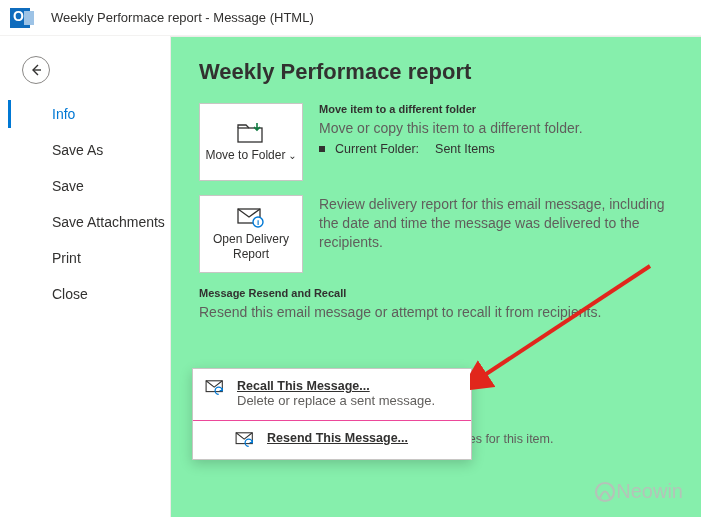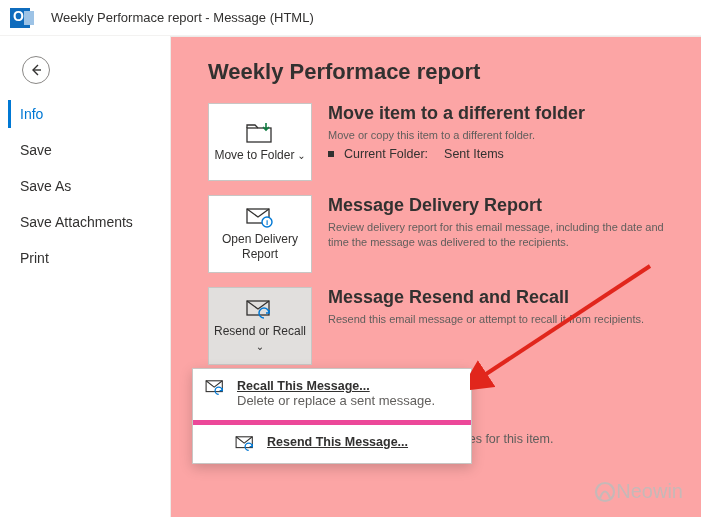--- a/index.html
+++ b/index.html
@@ -37,21 +37,21 @@
   }
   .sidebar {
     position: absolute;
     top: 96px;
     left: 0;
     width: 170px;
     display: flex;
     flex-direction: column;
   }
   .side-item {
-    padding: 10px 0 10px 20px;
+    padding: 10px 0 10px 52px;
     font-size: 14px;
     color: #323130;
     cursor: pointer;
     position: relative;
   }
   .side-item.selected {
     color: #0078d4;
   }
   .side-item.selected::before {
     content: "";
@@ -59,24 +59,24 @@
     left: 8px; top: 4px; bottom: 4px;
     width: 3px;
     background: #0078d4;
   }
   .content {
     position: absolute;
     left: 170px;
     right: 0;
     top: 36px;
     bottom: 0;
-    background: #fca5a5;
+    background: #86efac;
     border-left: 1px solid #edebe9;
     border-top: 1px solid #edebe9;
-    padding: 22px 37px;
+    padding: 22px 28px;
   }
   .page-title {
     font-size: 22px;
     font-weight: 600;
     margin-bottom: 18px;
   }
   .section {
     display: flex;
     align-items: flex-start;
     gap: 16px;
@@ -96,26 +96,26 @@
     cursor: pointer;
     font-size: 12px;
     text-align: center;
     line-height: 1.25;
   }
   .tile.active {
     background: #e1dfdd;
   }
   .section-body { flex: 1; }
   .section-title {
-    font-size: 18px;
+    font-size: 11px;
     font-weight: 600;
     margin-bottom: 4px;
   }
   .section-desc {
-    font-size: 11px;
+    font-size: 14px;
     color: #605e5c;
     line-height: 1.35;
   }
   .curfolder-row {
     display: flex;
     align-items: center;
     gap: 10px;
     font-size: 12.5px;
     margin-top: 4px;
   }
@@ -128,21 +128,21 @@
     background: #fff;
     border: 1px solid #c8c6c4;
     box-shadow: 0 4px 12px rgba(0,0,0,0.18);
     z-index: 5;
   }
   .popup-item {
     display: flex;
     gap: 10px;
     padding: 10px 12px;
     cursor: pointer;
-    border-bottom: 5px solid #ec4899;
+    border-bottom: 1px solid #ec4899;
   }
   .popup-item:last-child { border-bottom: none; padding-left: 42px; }
   .p-title { font-size: 12.5px; font-weight: 600; text-decoration: underline; }
   .p-desc { font-size: 13px; color: #605e5c; line-height: 1.3; }
   .chev::after { content: " \2304"; font-size: 10px; }
   .arrow {
     position: absolute;
     top: 260px;
     left: 470px;
     z-index: 6;
@@ -203,24 +203,25 @@
   <div class="back-btn">
     <svg width="14" height="14" viewBox="0 0 14 14">
       <path d="M9 2 L4 7 L9 12" fill="none" stroke="#323130" stroke-width="1.4"></path>
       <path d="M4 7 H12" fill="none" stroke="#323130" stroke-width="1.4"></path>
     </svg>
   </div>
 </div>
 
 <div class="sidebar">
   <div class="side-item selected"><span>Info</span></div>
+  <div class="side-item"><span>Save As</span></div>
   <div class="side-item"><span>Save</span></div>
-  <div class="side-item"><span>Save As</span></div>
   <div class="side-item"><span>Save Attachments</span></div>
   <div class="side-item"><span>Print</span></div>
+  <div class="side-item"><span>Close</span></div>
 </div>
 
 <div class="content">
   <div class="page-title">Weekly Performace report</div>
 
   <div class="section">
     <div class="tile">
       <svg class="ic-m" viewBox="0 0 28 22">
         <rect x="1" y="6" width="24" height="14" fill="none" stroke="#323130" stroke-width="1.3"></rect>
         <path d="M1 6 v-3 h8 l3 3" fill="none" stroke="#323130" stroke-width="1.3"></path>
@@ -243,35 +244,25 @@
     <div class="tile">
       <svg class="ic-m" viewBox="0 0 28 22">
         <rect x="1" y="3" width="22" height="14" fill="none" stroke="#323130" stroke-width="1.3"></rect>
         <path d="M1 3 L12 11 L23 3" fill="none" stroke="#323130" stroke-width="1.3"></path>
         <circle cx="21" cy="16" r="5" fill="#fff" stroke="#0078d4" stroke-width="1.4"></circle>
         <text x="21" y="19" font-size="8" text-anchor="middle" fill="#0078d4" font-weight="700">i</text>
       </svg>
       <span>Open Delivery Report</span>
     </div>
     <div class="section-body">
-      <div class="section-title">Message Delivery Report</div>
       <div class="section-desc">Review delivery report for this email message, including the date and time the message was delivered to the recipients.</div>
     </div>
   </div>
 
   <div class="section">
-    <div class="tile active">
-      <svg class="ic-m" viewBox="0 0 28 22">
-        <rect x="1" y="3" width="22" height="14" fill="none" stroke="#323130" stroke-width="1.3"></rect>
-        <path d="M1 3 L12 11 L23 3" fill="none" stroke="#323130" stroke-width="1.3"></path>
-        <path d="M18 20 a5 5 0 1 1 5 -5" fill="none" stroke="#0078d4" stroke-width="1.5"></path>
-        <path d="M23 12 v3 h-3" fill="none" stroke="#0078d4" stroke-width="1.5"></path>
-      </svg>
-      <span class="chev">Resend or Recall</span>
-    </div>
     <div class="section-body">
       <div class="section-title">Message Resend and Recall</div>
       <div class="section-desc">Resend this email message or attempt to recall it from recipients.</div>
     </div>
   </div>
 </div>
 
 <div class="props-line">and properties for this item.</div>
 
 <div class="popup">

